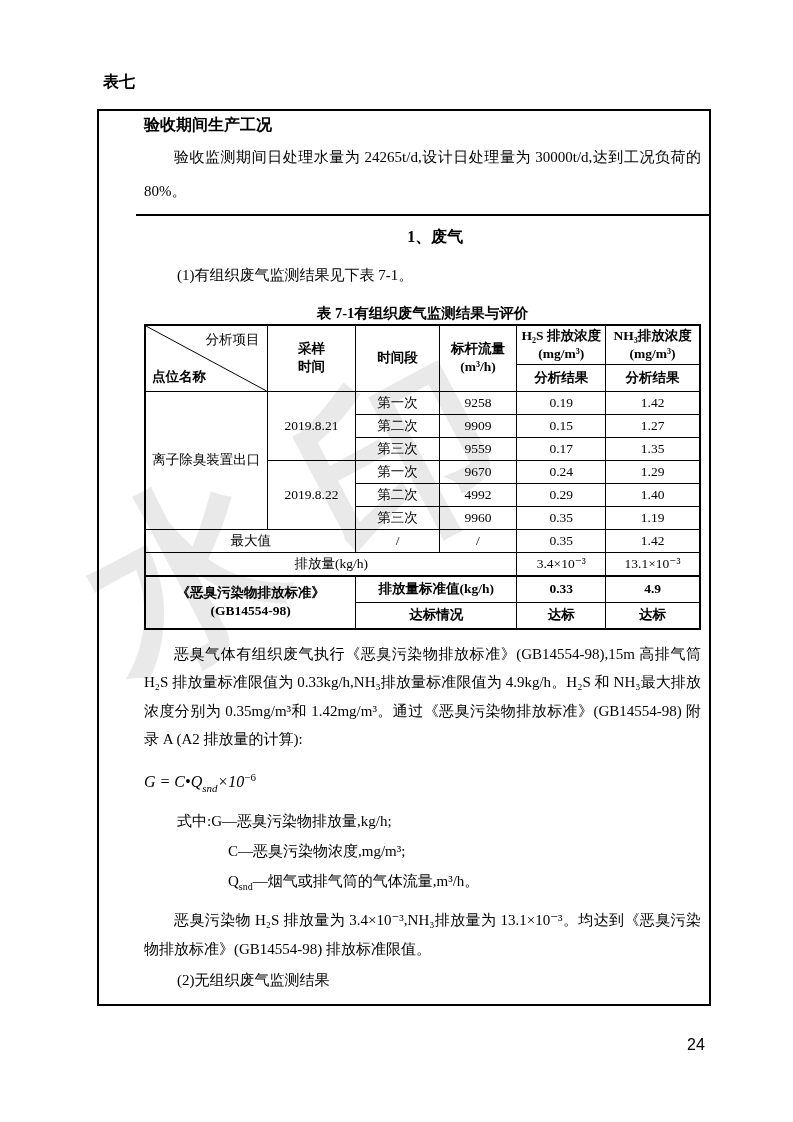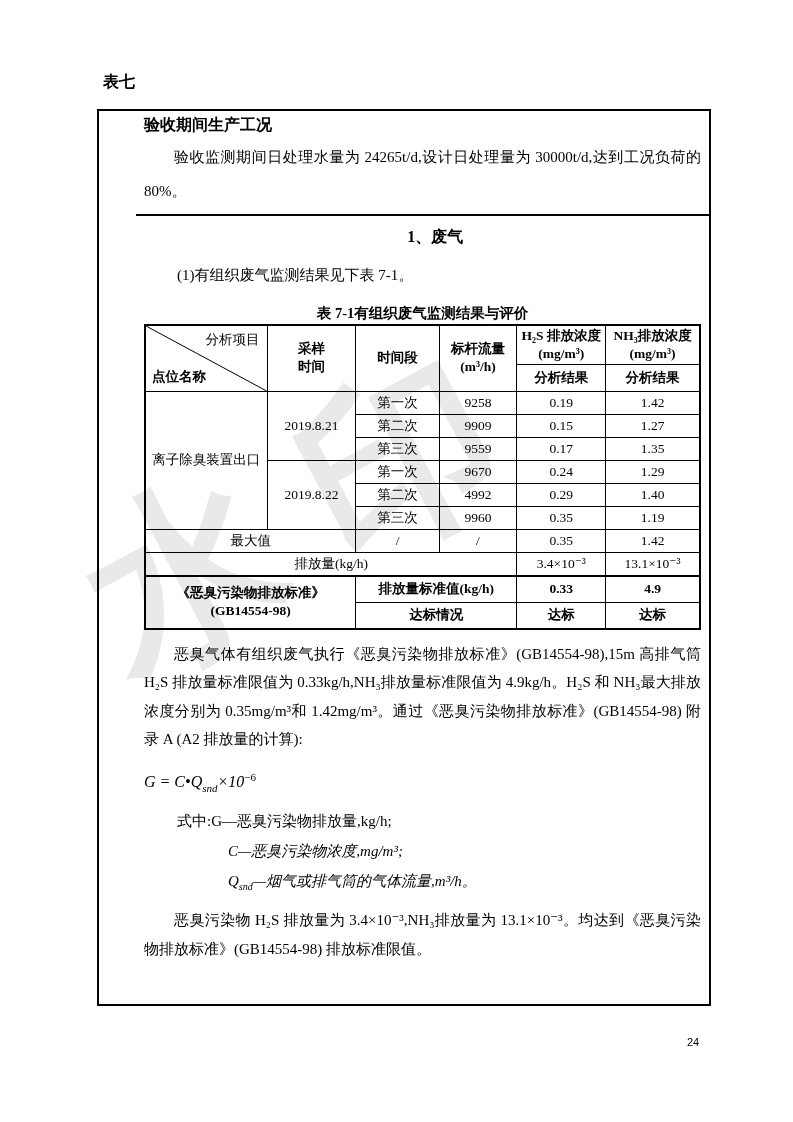--- a/index.html
+++ b/index.html
@@ -82,24 +82,24 @@
     font-family:"Liberation Serif","DejaVu Serif",serif;
     font-style:italic;
     font-size:16px;
     margin:10px 0 6px 0;
     line-height:26px;
   }
   .formula sub{font-size:11px;}
   .formula sup{font-size:11px;font-style:normal;}
   .where-line{font-size:15px;line-height:30px;margin:0;}
   .wl1{margin-left:2.2em;}
-  .wl2{margin-left:5.6em;font-style:italic;}
+  .wl2{margin-left:5.6em;}
   .page-num{
     position:absolute;left:687px;top:1036px;
-    font-size:11px;z-index:1;
+    font-size:16px;z-index:1;
     font-family:"Liberation Sans","DejaVu Sans",sans-serif;
   }
 </style>
 </head>
 <body>
 
 <div class="page">
 
   <div class="watermark">水印</div>
 
@@ -241,18 +241,19 @@
           <span>G = C•Q</span><sub>snd</sub><span>×10</span><sup>−6</sup>
         </div>
 
         <p class="where-line wl1">式中:G—恶臭污染物排放量,kg/h;</p>
         <p class="where-line wl2">C—恶臭污染物浓度,mg/m³;</p>
         <p class="where-line wl2">
           <span>Q</span><sub style="font-size:10px">snd</sub><span>—烟气或排气筒的气体流量,m³/h。</span>
         </p>
 
         <p class="para" style="margin-top:4px">恶臭污染物 H₂S 排放量为 3.4×10⁻³,NH₃排放量为 13.1×10⁻³。均达到《恶臭污染物排放标准》(GB14554-98) 排放标准限值。</p>
+        <p class="para-num">(2)无组织废气监测结果</p>
       </div>
     </div>
   </div>
 
   <div class="page-num">24</div>
 </div>
 
 </body></html>

